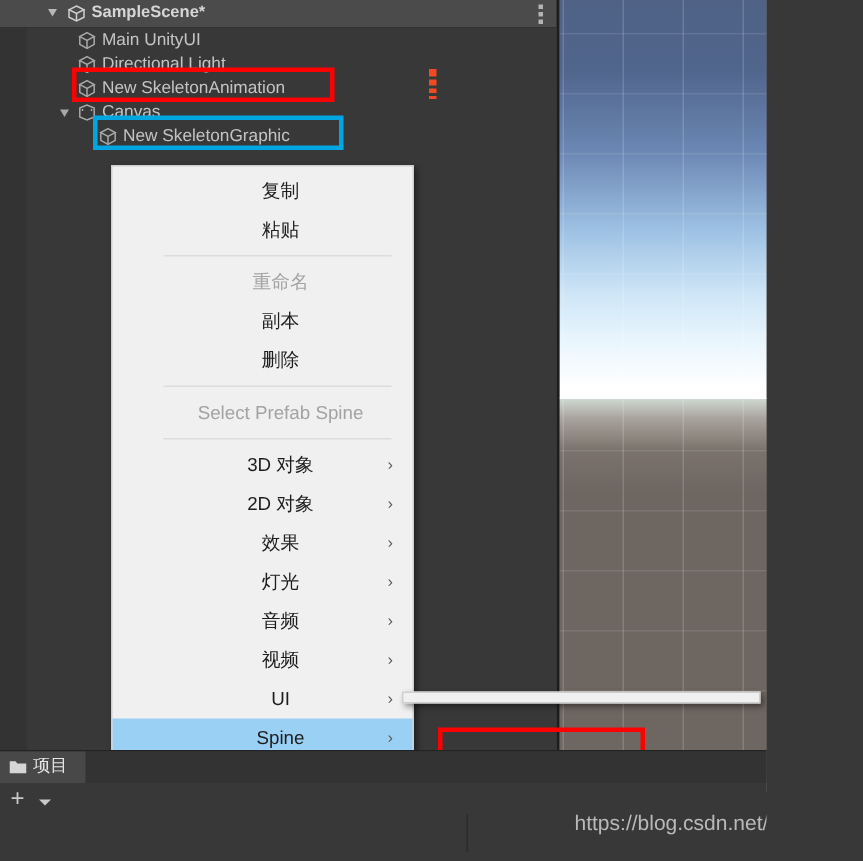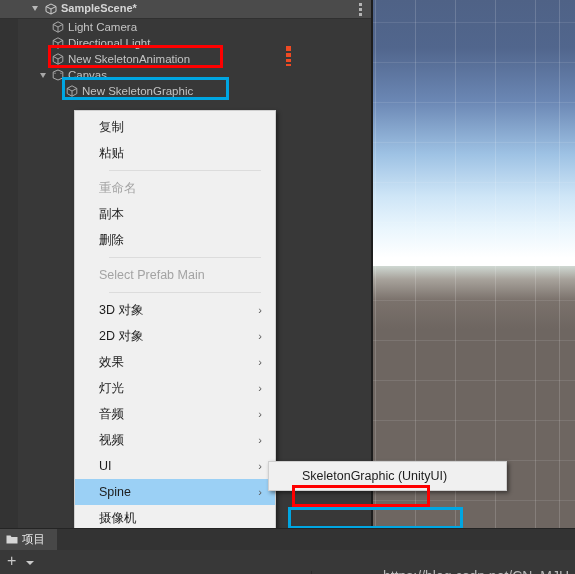--- a/index.html
+++ b/index.html
@@ -2,21 +2,21 @@
 <html><head>
 <meta charset="utf-8">
 <style>
   html,body{margin:0;padding:0;}
   body{
     width:575px;height:574px;overflow:hidden;
     background:#383838;
     font-family:"Liberation Sans","DejaVu Sans",sans-serif;
     -webkit-font-smoothing:antialiased;
   }
-  #app{position:relative;width:575px;height:574px;overflow:hidden;}
+  #app{position:relative;width:511px;height:574px;overflow:hidden;text-align:center;}
 
   
   .hierarchy{
     position:absolute;left:0;top:0;width:371px;height:528px;
     background:#383838;
   }
   .hier-header{
     position:absolute;left:0;top:0;width:371px;height:18px;
     background:#4b4b4b;
     border-bottom:1px solid #303030;
@@ -113,21 +113,21 @@
     padding:3px 0;
   }
   .smi{
     position:relative;height:22px;line-height:22px;
     font-size:12.5px;color:#1d1d1d;padding-left:33px;white-space:nowrap;
   }
   .smi.sel{background:#9bd0f5;}
 
   
   .bottom{
-    position:absolute;left:0;top:528px;width:575px;height:46px;
+    position:absolute;left:0;top:500px;width:575px;height:46px;
     background:#383838;border-top:1px solid #242424;
   }
   .tabstrip{position:absolute;left:0;top:0;height:21px;width:575px;background:#333333;}
   .tab{
     position:absolute;top:0;height:21px;line-height:21px;
     font-size:11.5px;color:#c8c8c8;padding-left:22px;padding-right:12px;
     white-space:nowrap;
   }
   .tab.active{background:#484848;color:#e4e4e4;}
   .tab .ticon{position:absolute;left:6px;top:5px;width:12px;height:11px;}
@@ -168,21 +168,21 @@
 
     <div class="hier-body">
       <div class="hier-gutter"></div>
 
       <div class="row" style="left:52px;top:0px;">
         <svg class="cube" viewBox="0 0 12 12">
           <path d="M6 0.8 L10.8 3.4 L6 6 L1.2 3.4 Z" fill="none" stroke="#a9a9a9" stroke-width="1"></path>
           <path d="M1.2 3.4 L1.2 8.6 L6 11.2 L10.8 8.6 L10.8 3.4" fill="none" stroke="#a9a9a9" stroke-width="1"></path>
           <path d="M6 6 L6 11.2" stroke="#a9a9a9" stroke-width="1"></path>
         </svg>
-        <span class="lbl">Light Camera</span>
+        <span class="lbl">Main UnityUI</span>
       </div>
 
       <div class="row" style="left:52px;top:16px;">
         <svg class="cube" viewBox="0 0 12 12">
           <path d="M6 0.8 L10.8 3.4 L6 6 L1.2 3.4 Z" fill="none" stroke="#a9a9a9" stroke-width="1"></path>
           <path d="M1.2 3.4 L1.2 8.6 L6 11.2 L10.8 8.6 L10.8 3.4" fill="none" stroke="#a9a9a9" stroke-width="1"></path>
           <path d="M6 6 L6 11.2" stroke="#a9a9a9" stroke-width="1"></path>
         </svg>
         <span class="lbl">Directional Light</span>
       </div>
@@ -253,35 +253,34 @@
   </div>
 
   <div class="ctxmenu">
     <div class="mi"><span>复制</span></div>
     <div class="mi"><span>粘贴</span></div>
     <div class="sep"></div>
     <div class="mi disabled"><span>重命名</span></div>
     <div class="mi"><span>副本</span></div>
     <div class="mi"><span>删除</span></div>
     <div class="sep"></div>
-    <div class="mi disabled"><span>Select Prefab Main</span></div>
+    <div class="mi disabled"><span>Select Prefab Spine</span></div>
     <div class="sep"></div>
     <div class="mi"><span>3D 对象</span><span class="arrow">›</span></div>
     <div class="mi"><span>2D 对象</span><span class="arrow">›</span></div>
     <div class="mi"><span>效果</span><span class="arrow">›</span></div>
     <div class="mi"><span>灯光</span><span class="arrow">›</span></div>
     <div class="mi"><span>音频</span><span class="arrow">›</span></div>
     <div class="mi"><span>视频</span><span class="arrow">›</span></div>
     <div class="mi"><span>UI</span><span class="arrow">›</span></div>
     <div class="mi sel"><span>Spine</span><span class="arrow">›</span></div>
     <div class="mi"><span>摄像机</span></div>
   </div>
 
   <div class="submenu">
-    <div class="smi"><span>SkeletonGraphic (UnityUI)</span></div>
   </div>
 
   <div class="hl-box hl-red" style="left:292px;top:485px;width:138px;height:22px;"></div>
   <div class="hl-box hl-cyan" style="left:288px;top:507px;width:175px;height:22px;"></div>
 
   <div class="bottom">
     <div class="tabstrip">
       <div class="tab active" style="left:0px;">
         <svg class="ticon" viewBox="0 0 12 11">
           <path d="M0.5 1.5 L4.5 1.5 L5.5 3 L11.5 3 L11.5 9.5 L0.5 9.5 Z" fill="#d6d6d6"></path>

